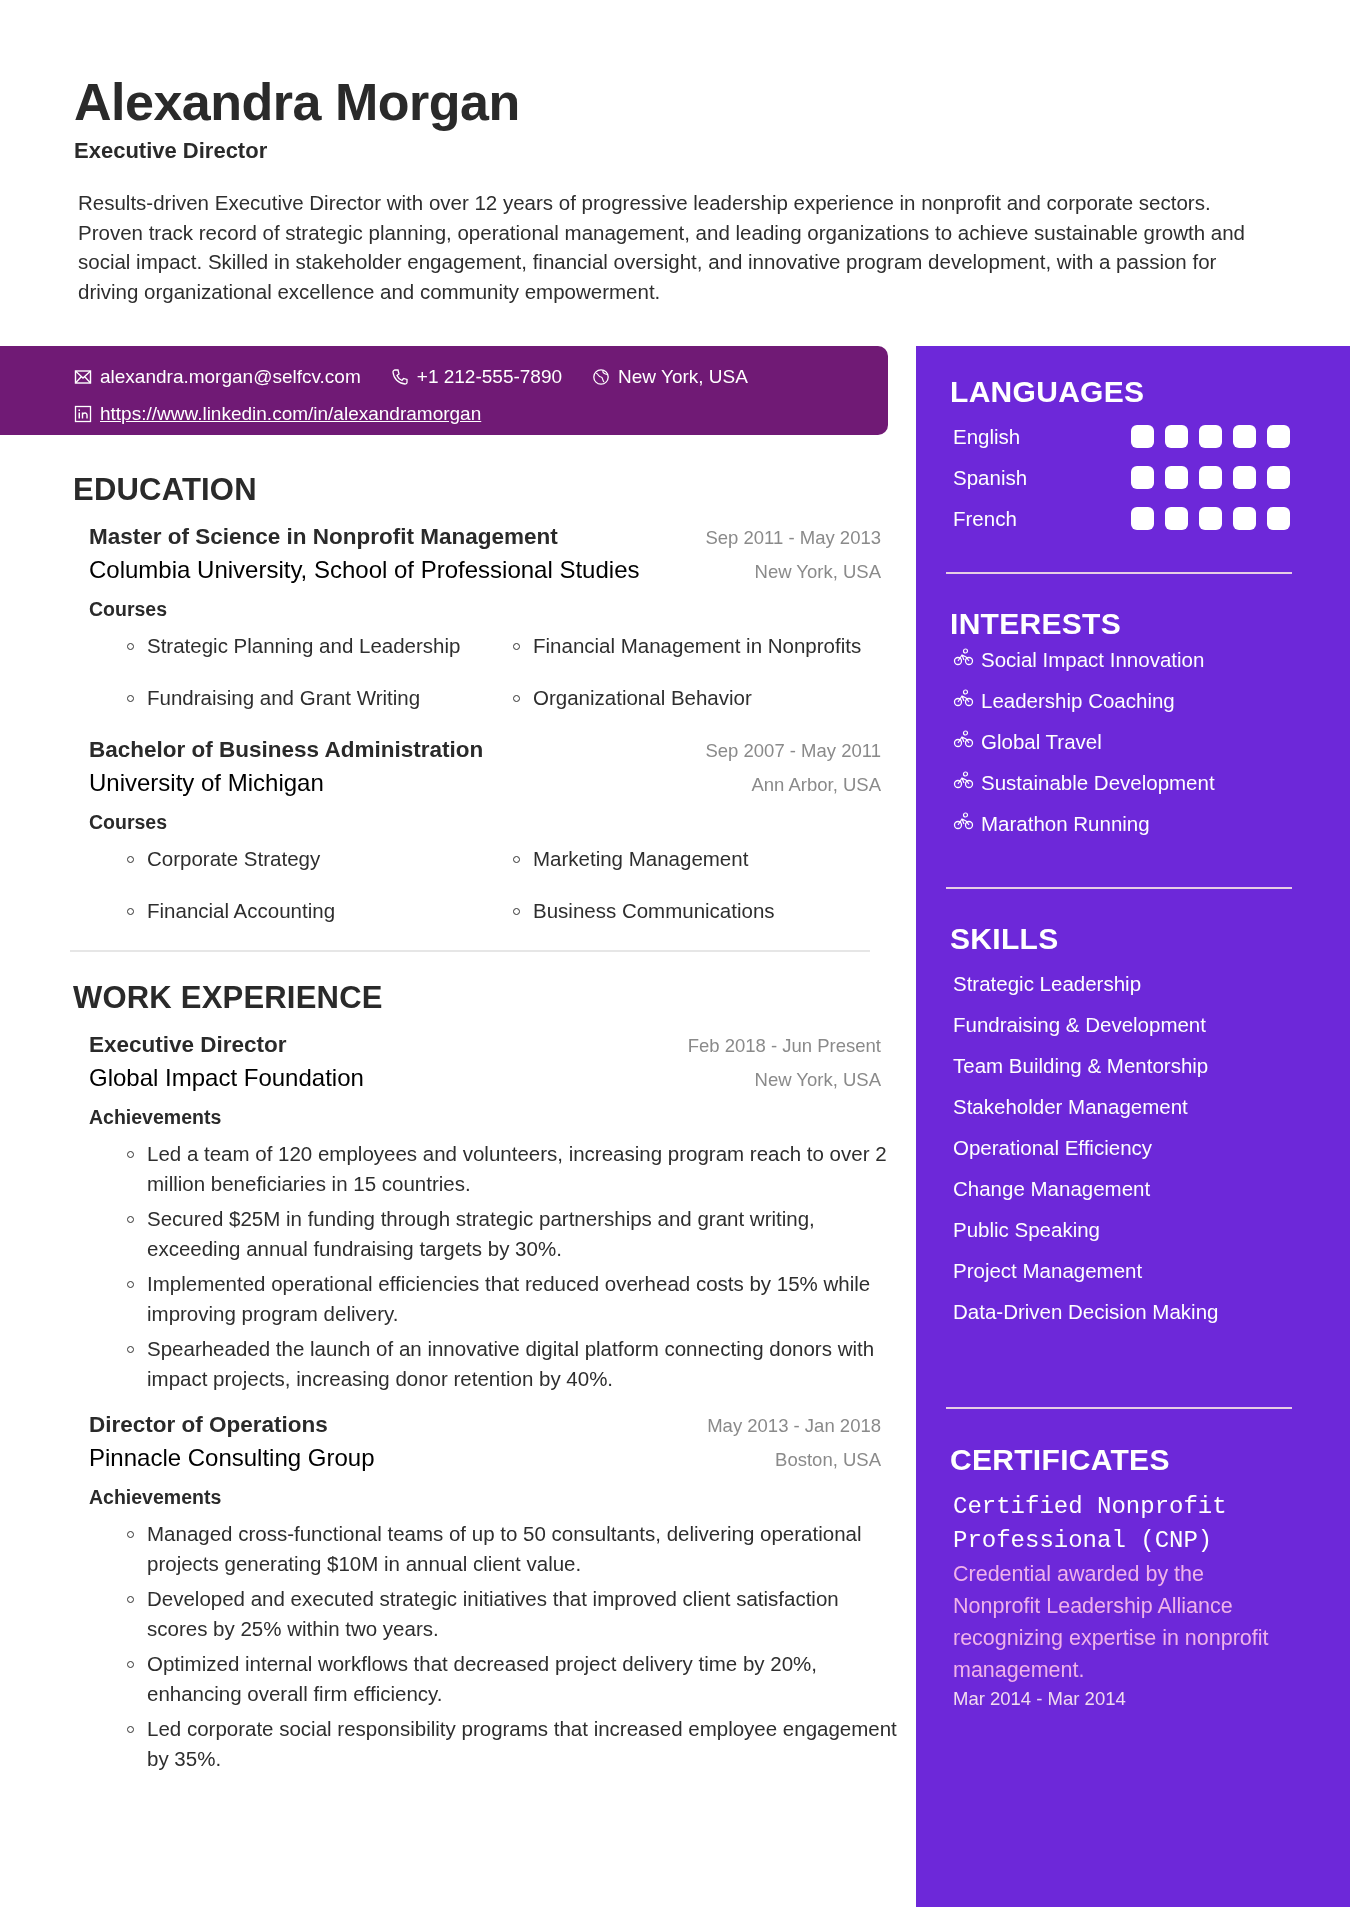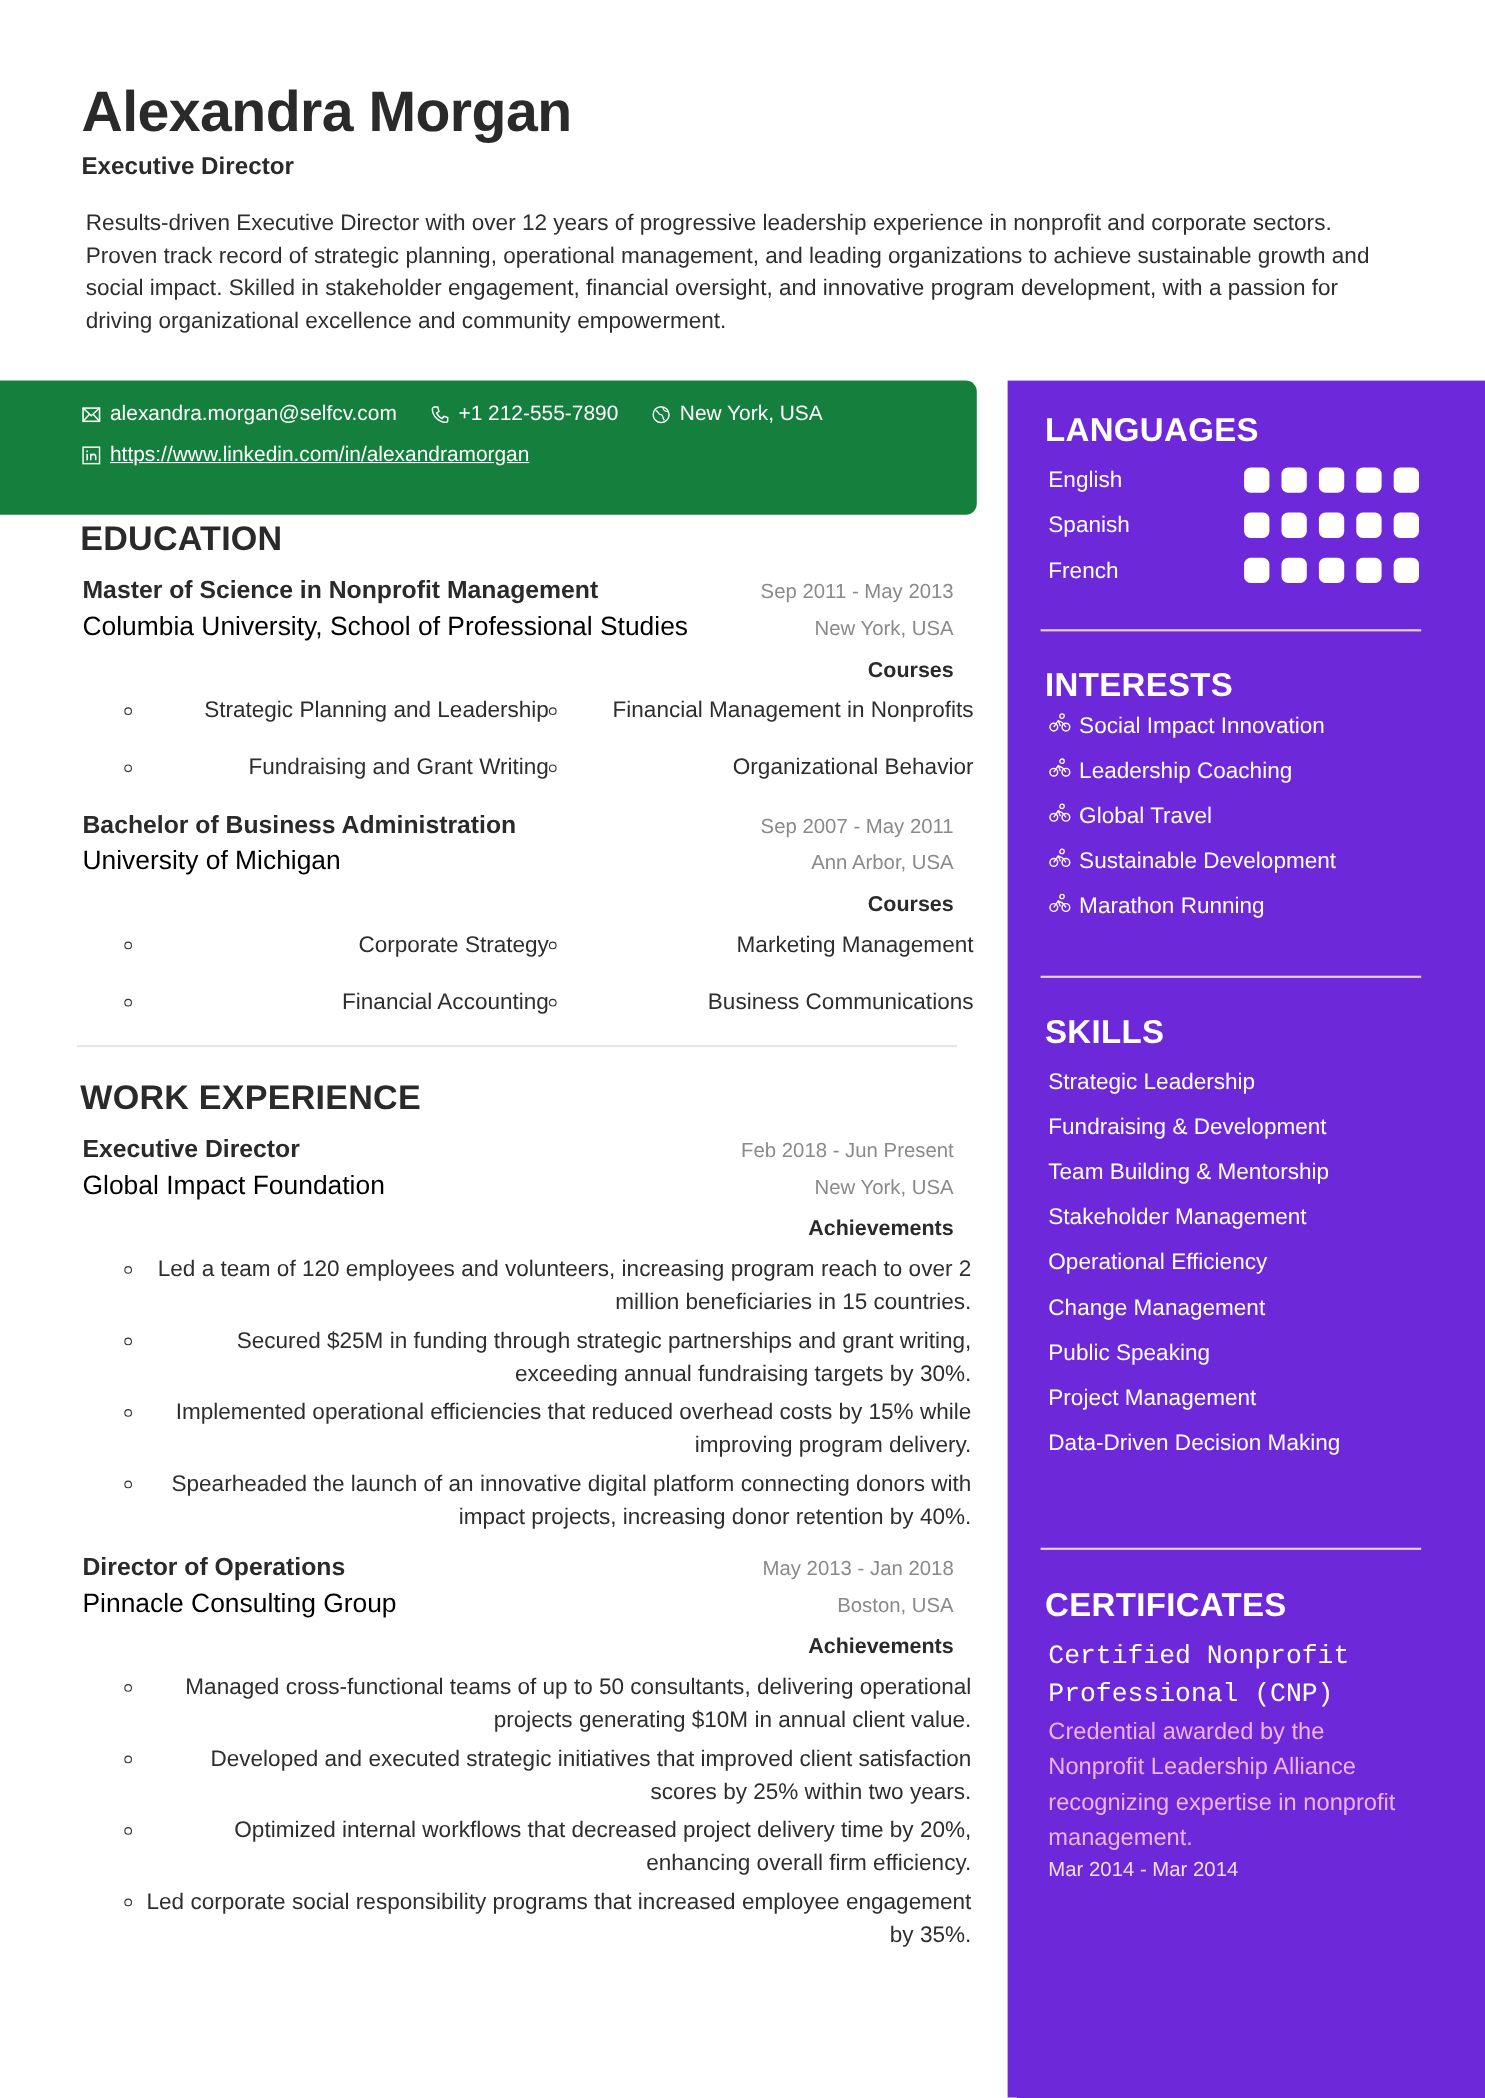--- a/index.html
+++ b/index.html
@@ -4,32 +4,32 @@
 <style>
   * { box-sizing: border-box; margin: 0; padding: 0; }
   html, body { width: 1350px; height: 1907px; background: #ffffff; overflow: hidden; }
   body { font-family: "Liberation Sans", sans-serif; color: #2b2b2b; position: relative; }
 
   .header { position: absolute; left: 74px; top: 72px; width: 1200px; }
   .name { font-size: 52px; font-weight: 700; letter-spacing: -0.5px; color: #2a2a2a; line-height: 60px; }
   .title { font-size: 22px; font-weight: 700; color: #2a2a2a; margin-top: 6px; }
   .summary { position: absolute; left: 78px; top: 188px; width: 1200px; font-size: 20.5px; line-height: 29.5px; color: #2e2e2e; }
 
-  .contact-bar { position: absolute; left: 0; top: 346px; width: 888px; height: 122px; background: #15803d; border-radius: 0 10px 10px 0; color: #fff; text-align: right; }
+  .contact-bar { position: absolute; left: 0; top: 346px; width: 888px; height: 89px; background: #701a75; border-radius: 0 10px 10px 0; color: #fff; text-align: right; }
   .contact-row { position: absolute; left: 74px; display: flex; align-items: center; font-size: 19px; }
   .contact-row.r1 { top: 20px; }
   .contact-row.r2 { top: 57px; }
   .c-item { display: flex; align-items: center; margin-right: 30px; }
   .c-icon { width: 18px; height: 18px; margin-right: 8px; display: inline-flex; }
   .c-link { text-decoration: underline; color: #fff; }
 
   .main { position: absolute; left: 70px; top: 470px; width: 800px; }
   .section-title { font-size: 31px; font-weight: 800; color: #2a2a2a; letter-spacing: 0.2px; line-height: 40px; margin-left: 3px; }
 
-  .entry { position: relative; margin-left: 5px; width: 792px; text-align: right; }
+  .entry { position: relative; margin-left: 19px; width: 792px; }
   .entry-head { display: flex; justify-content: space-between; align-items: baseline; }
   .entry-title { font-size: 22.5px; font-weight: 700; color: #2a2a2a; }
   .entry-date { font-size: 18.5px; color: #8a8a8a; }
   .entry-org-row { display: flex; justify-content: space-between; align-items: baseline; margin-top: 6px; }
   .entry-org { font-size: 24px; color: #000000; }
   .entry-loc { font-size: 18.5px; color: #8a8a8a; }
   .sub-label { font-size: 19.5px; color: #2a2a2a; font-weight: 600; margin-top: 14px; }
 
   .course-grid { display: grid; grid-template-columns: 386px 386px; margin-top: 10px; margin-left: 38px; row-gap: 22px; }
   .course { position: relative; padding-left: 20px; font-size: 20.5px; line-height: 30px; color: #2e2e2e; }

